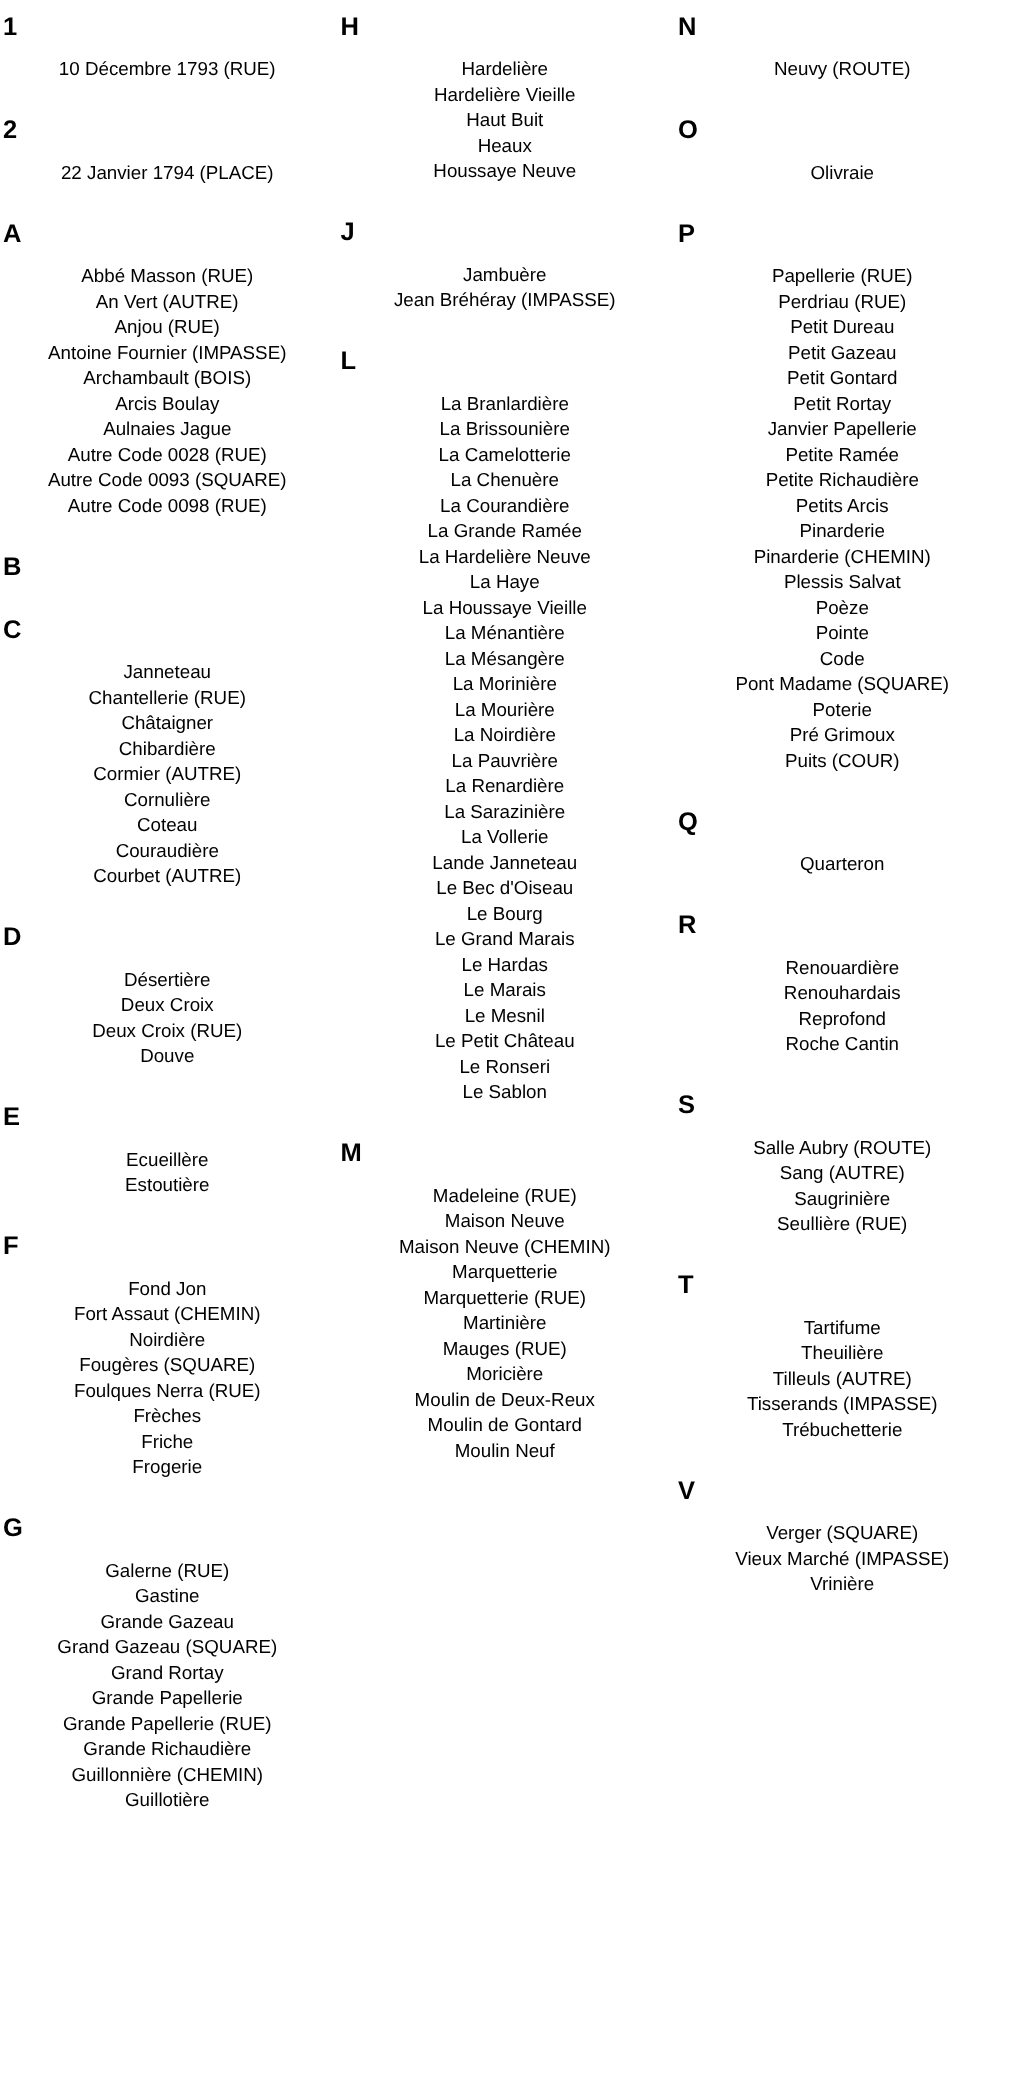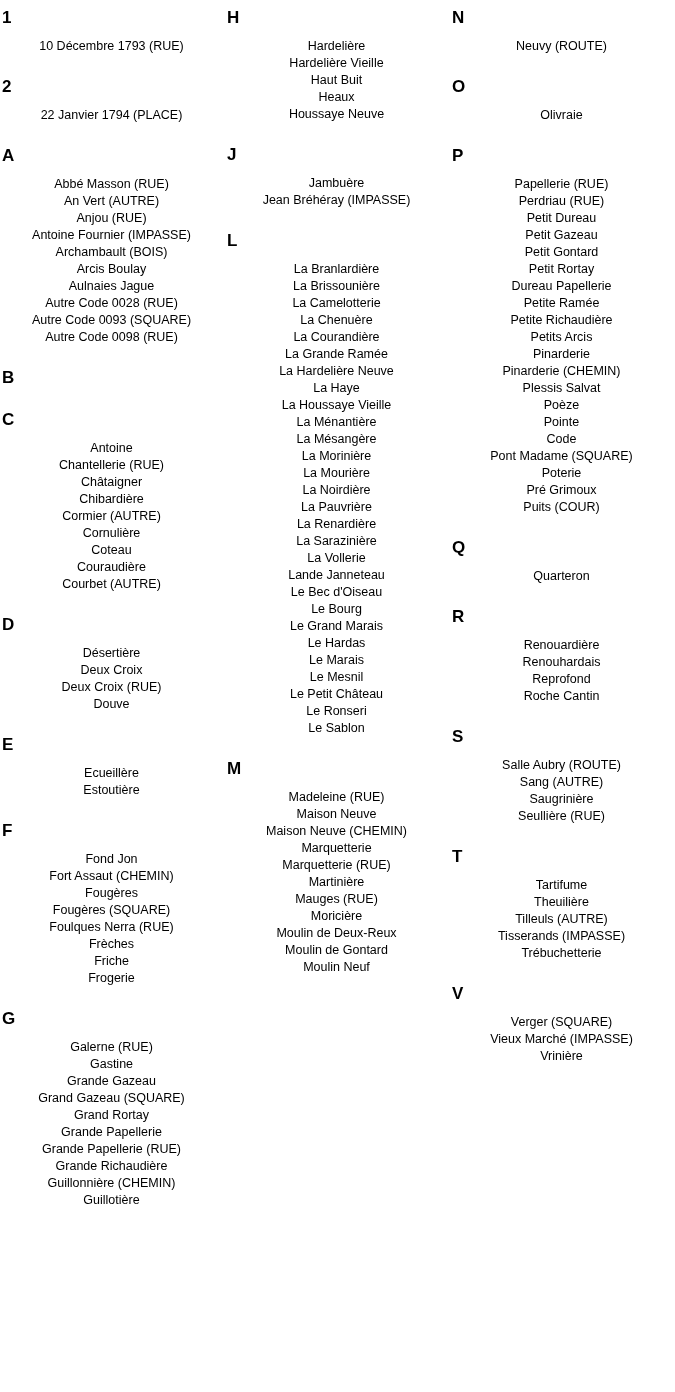--- a/index.html
+++ b/index.html
@@ -85,21 +85,21 @@
           <li class="entry">Autre Code 0093 (SQUARE)</li>
           <li class="entry">Autre Code 0098 (RUE)</li>
         </ul>
       </div>
       <div class="letter-group">
         <div class="letter-heading">B</div>
       </div>
       <div class="letter-group">
         <div class="letter-heading">C</div>
         <ul class="entry-list">
-          <li class="entry">Antoine</li>
+          <li class="entry">Janneteau</li>
           <li class="entry">Chantellerie (RUE)</li>
           <li class="entry">Châtaigner</li>
           <li class="entry">Chibardière</li>
           <li class="entry">Cormier (AUTRE)</li>
           <li class="entry">Cornulière</li>
           <li class="entry">Coteau</li>
           <li class="entry">Couraudière</li>
           <li class="entry">Courbet (AUTRE)</li>
         </ul>
       </div>
@@ -117,21 +117,21 @@
         <ul class="entry-list">
           <li class="entry">Ecueillère</li>
           <li class="entry">Estoutière</li>
         </ul>
       </div>
       <div class="letter-group">
         <div class="letter-heading">F</div>
         <ul class="entry-list">
           <li class="entry">Fond Jon</li>
           <li class="entry">Fort Assaut (CHEMIN)</li>
-          <li class="entry">Fougères</li>
+          <li class="entry">Noirdière</li>
           <li class="entry">Fougères (SQUARE)</li>
           <li class="entry">Foulques Nerra (RUE)</li>
           <li class="entry">Frèches</li>
           <li class="entry">Friche</li>
           <li class="entry">Frogerie</li>
         </ul>
       </div>
       <div class="letter-group">
         <div class="letter-heading">G</div>
         <ul class="entry-list">
@@ -231,21 +231,21 @@
       </div>
       <div class="letter-group">
         <div class="letter-heading">P</div>
         <ul class="entry-list">
           <li class="entry">Papellerie (RUE)</li>
           <li class="entry">Perdriau (RUE)</li>
           <li class="entry">Petit Dureau</li>
           <li class="entry">Petit Gazeau</li>
           <li class="entry">Petit Gontard</li>
           <li class="entry">Petit Rortay</li>
-          <li class="entry">Dureau Papellerie</li>
+          <li class="entry">Janvier Papellerie</li>
           <li class="entry">Petite Ramée</li>
           <li class="entry">Petite Richaudière</li>
           <li class="entry">Petits Arcis</li>
           <li class="entry">Pinarderie</li>
           <li class="entry">Pinarderie (CHEMIN)</li>
           <li class="entry">Plessis Salvat</li>
           <li class="entry">Poèze</li>
           <li class="entry">Pointe</li>
           <li class="entry">Code</li>
           <li class="entry">Pont Madame (SQUARE)</li>

